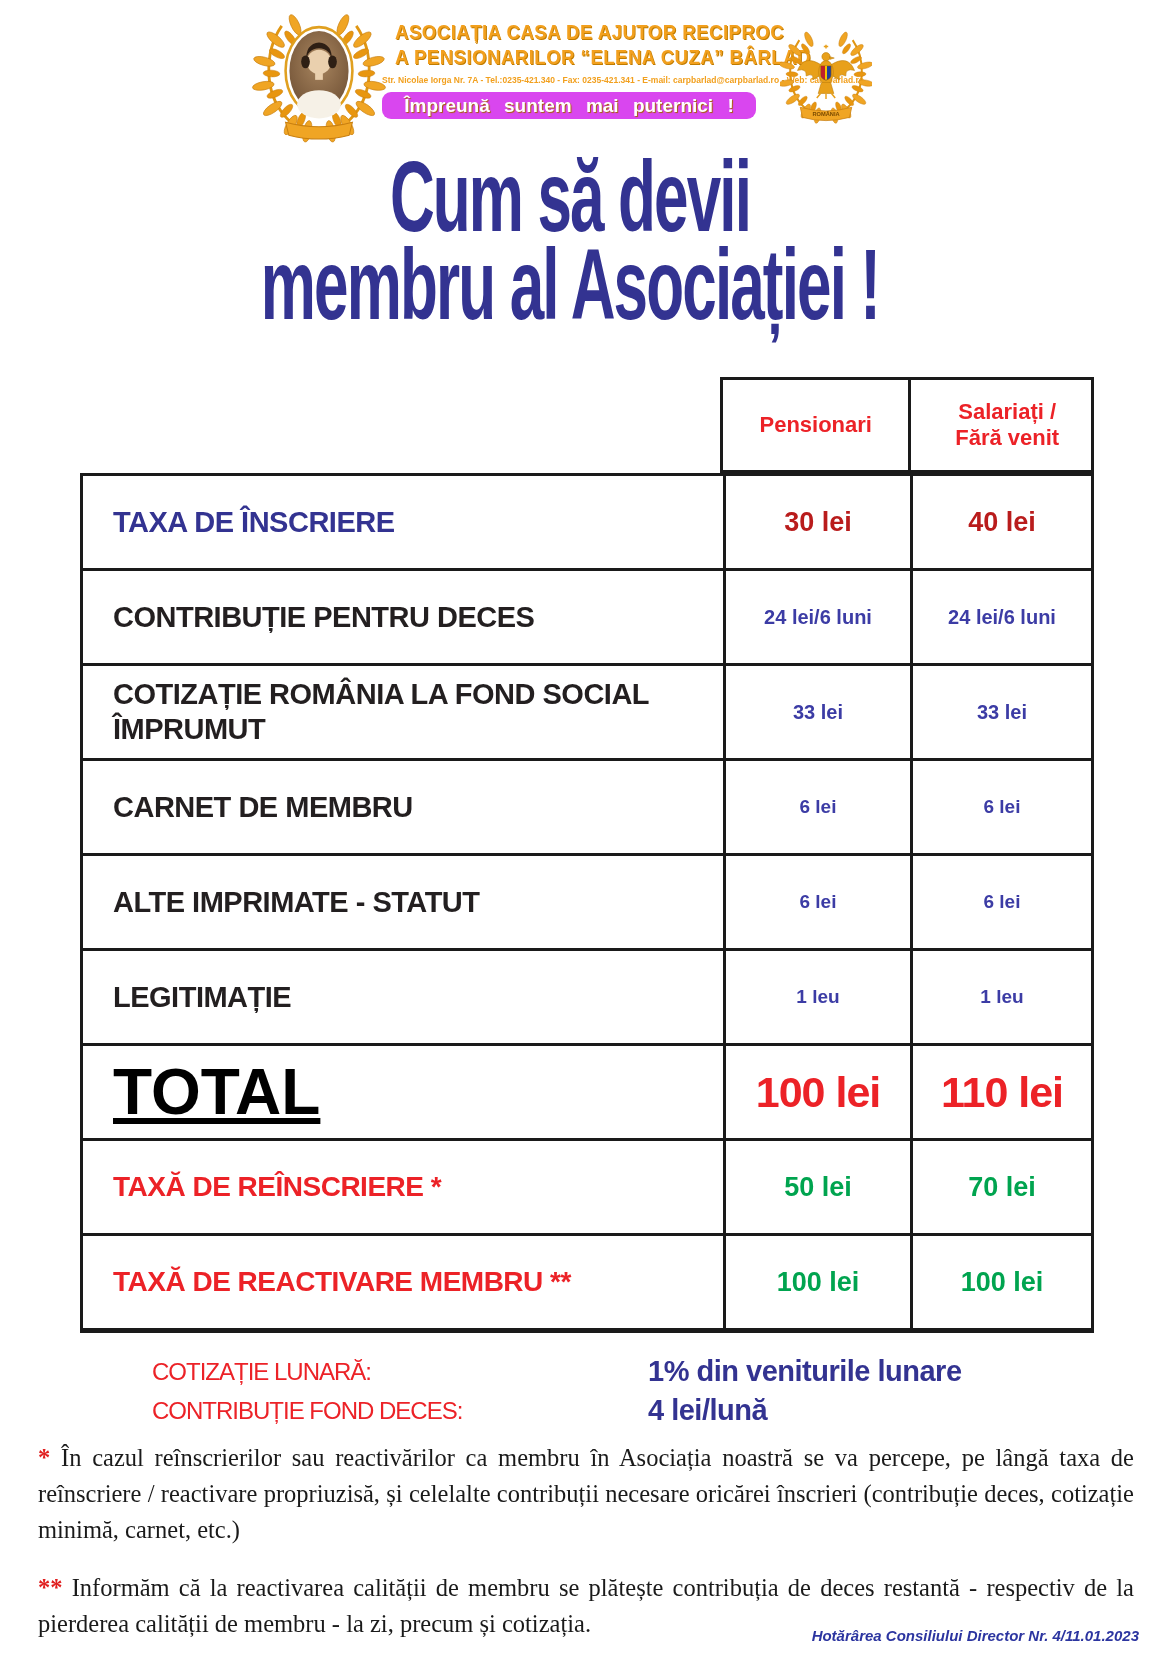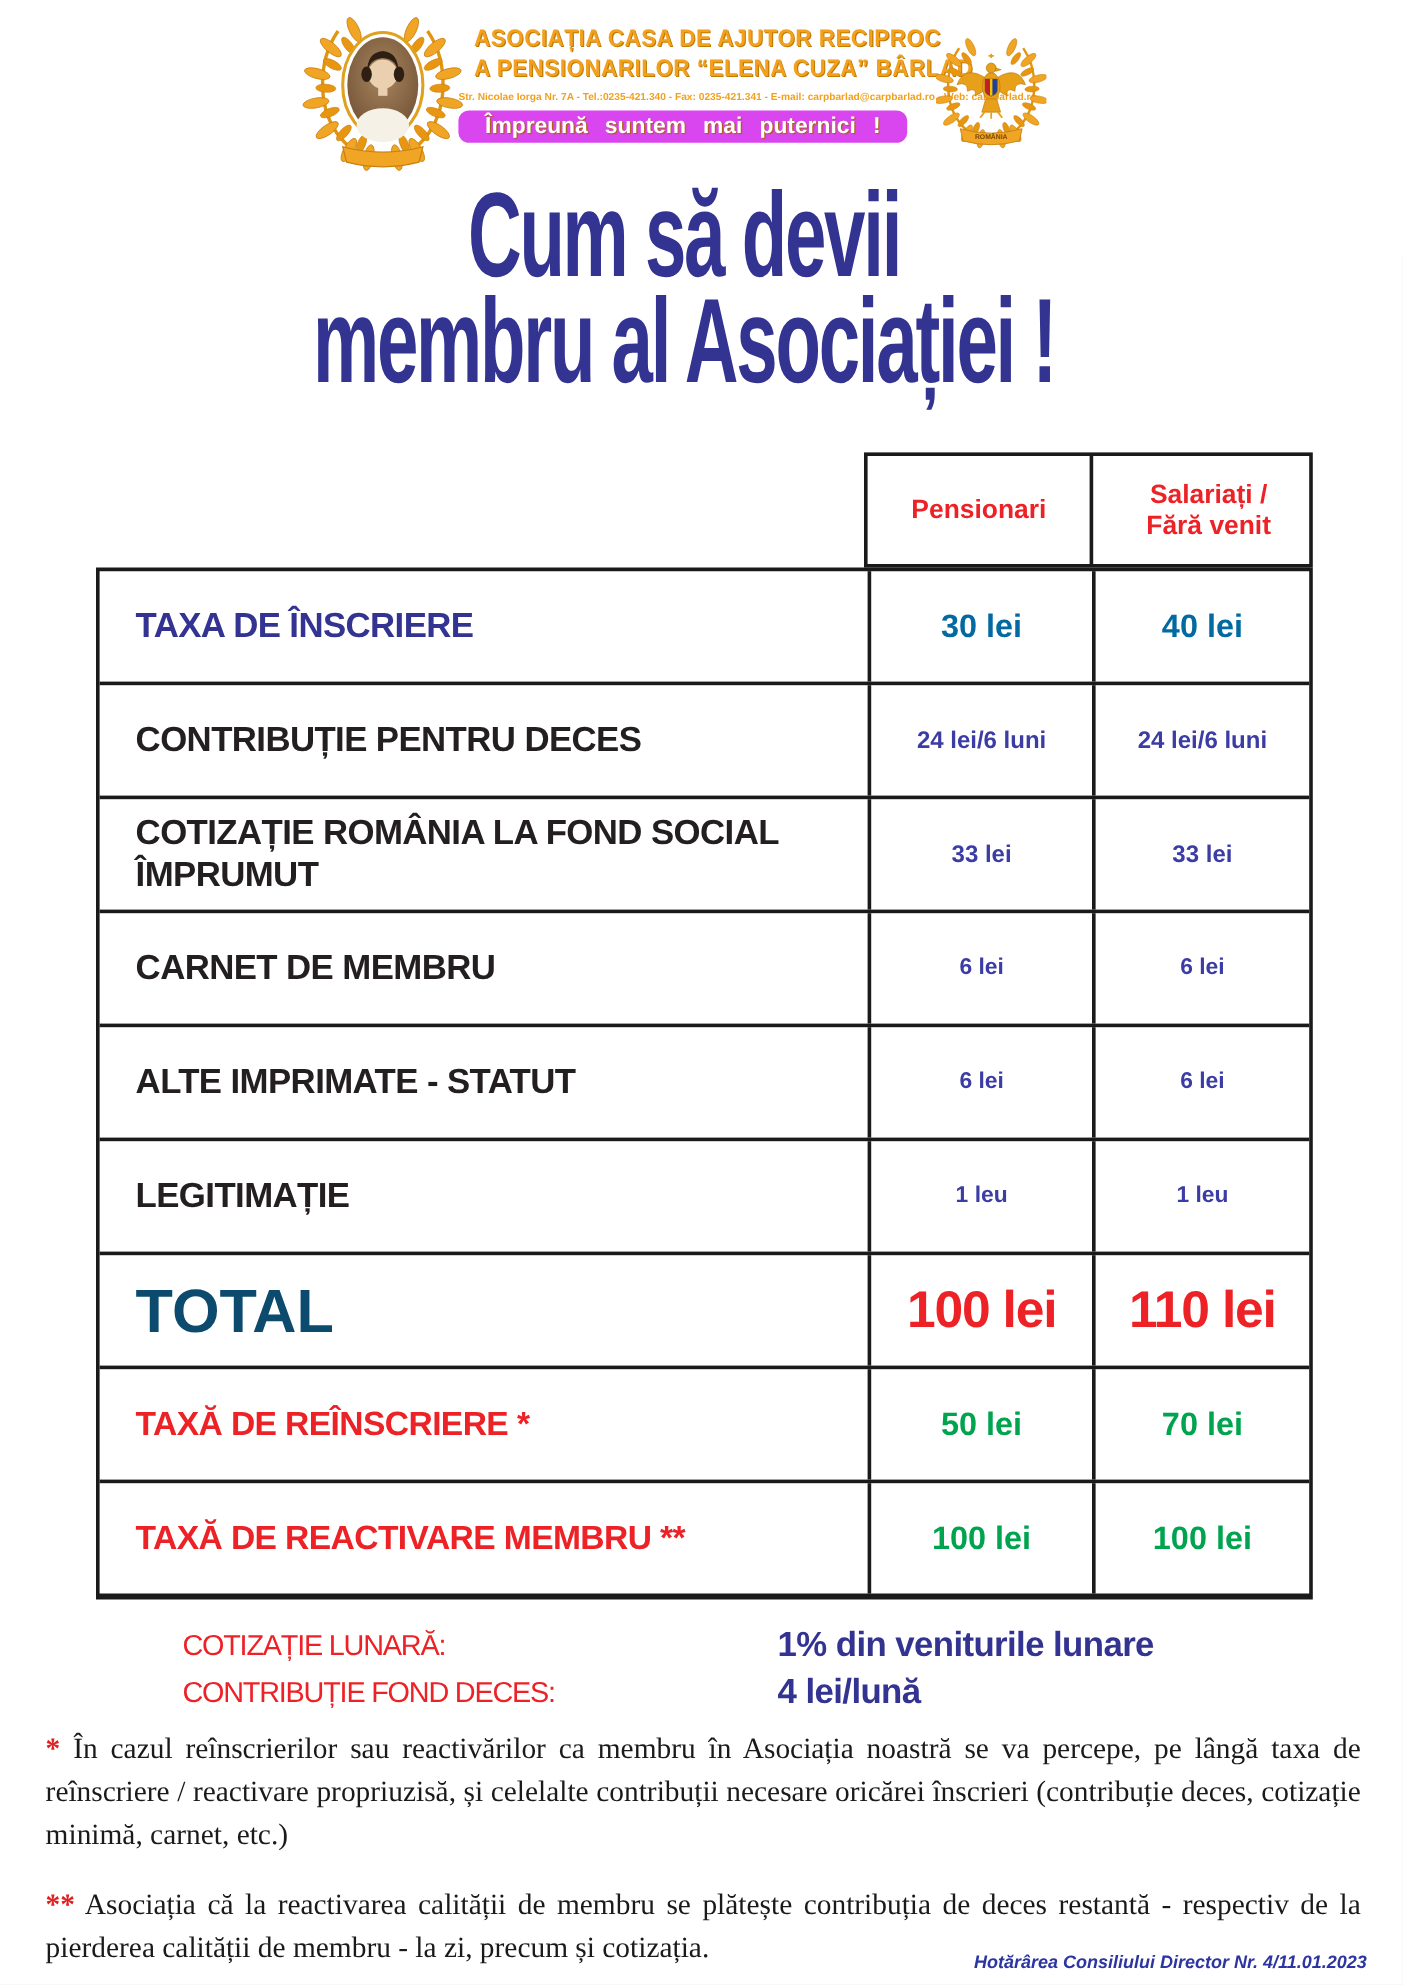--- a/index.html
+++ b/index.html
@@ -39,24 +39,24 @@
   .row:first-child { border-top:none; }
   .cell-label { width:640px; display:flex; align-items:center; padding-left:30px; padding-right:8px;
                 font-weight:bold; letter-spacing:-0.5px; }
   .cell-val { display:flex; align-items:center; justify-content:center; font-weight:bold; text-align:center; }
   .v1 { width:187px; border-left:3px solid #1a1a1a; }
   .v2 { width:181px; border-left:3px solid #1a1a1a; }
 
   .r0 .cell-label { color:#333391; font-size:29px; }
   .r1 .cell-label, .r2 .cell-label, .r3 .cell-label, .r4 .cell-label, .r5 .cell-label
       { color:#231f20; font-size:29px; line-height:35px; }
-  .r6 .cell-label { color:#0c4a6e; font-size:51px; letter-spacing:0; }
+  .r6 .cell-label { color:#000000; font-size:64px; letter-spacing:0;text-decoration:underline; }
   .r7 .cell-label, .r8 .cell-label { color:#ec2227; font-size:28px; }
 
-  .r0 .cell-val { color:#0369a1; font-size:27px; }
+  .r0 .cell-val { color:#b91c1c; font-size:27px; }
   .r1 .cell-val, .r2 .cell-val { color:#3c3ca5; font-size:20px; }
   .r3 .cell-val, .r4 .cell-val, .r5 .cell-val { color:#3c3ca5; font-size:19px; }
   .r6 .cell-val { color:#ec2227; font-size:43px; letter-spacing:-1px; }
   .r7 .cell-val, .r8 .cell-val { color:#00a44f; font-size:27px; }
 
   
   .monthly { position:absolute; left:152px; top:1352px; width:940px; }
   .m-row { display:flex; height:39px; align-items:center; }
   .m-label { width:496px; color:#ec2227; font-weight:normal; font-size:24px; letter-spacing:-1px; }
   .m-value { color:#333391; font-weight:bold; font-size:29px; letter-spacing:-0.5px; }
@@ -256,17 +256,17 @@
       <span class="m-value">1% din veniturile lunare</span>
     </div>
     <div class="m-row">
       <span class="m-label">CONTRIBUȚIE FOND DECES:</span>
       <span class="m-value">4 lei/lună</span>
     </div>
   </div>
 
   <p class="note note-1"><span class="star">*</span><span> În cazul reînscrierilor sau reactivărilor ca membru în Asociația noastră se va percepe, pe lângă taxa de reînscriere / reactivare propriuzisă, și celelalte contribuții necesare oricărei înscrieri (contribuție deces, cotizație minimă, carnet, etc.)</span></p>
 
-  <p class="note note-2"><span class="star">**</span><span> Asociația că la reactivarea calității de membru se plătește contribuția de deces restantă - respectiv de la pierderea calității de membru - la zi, precum și cotizația.</span></p>
+  <p class="note note-2"><span class="star">**</span><span> Informăm că la reactivarea calității de membru se plătește contribuția de deces restantă - respectiv de la pierderea calității de membru - la zi, precum și cotizația.</span></p>
 
   <div class="decision">Hotărârea Consiliului Director Nr. 4/11.01.2023</div>
 
 </div>
 
 </body></html>

